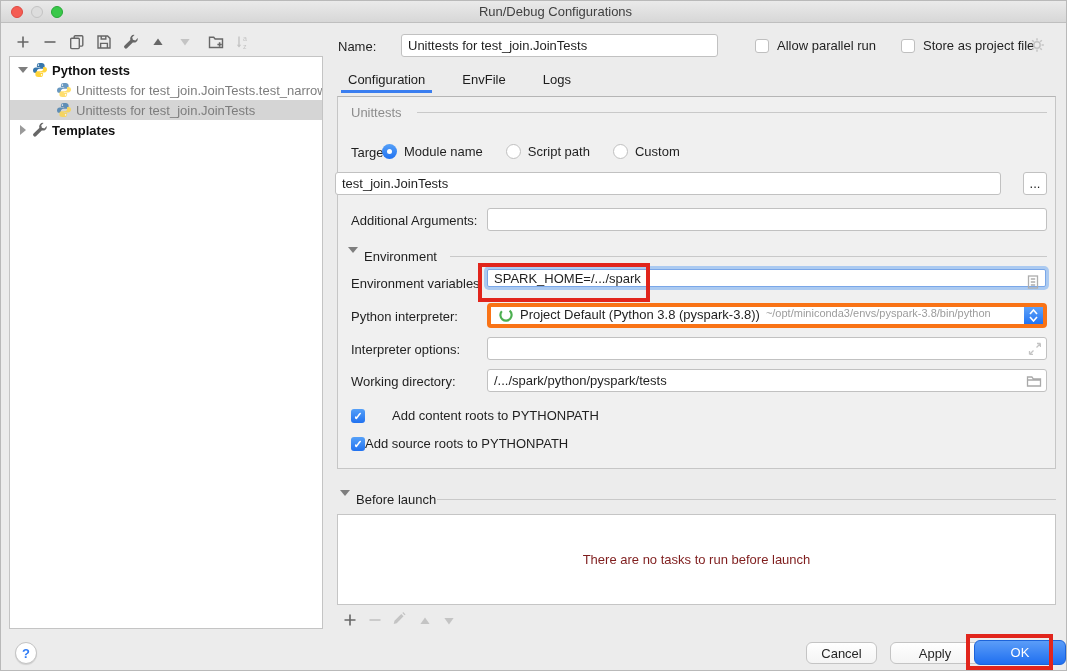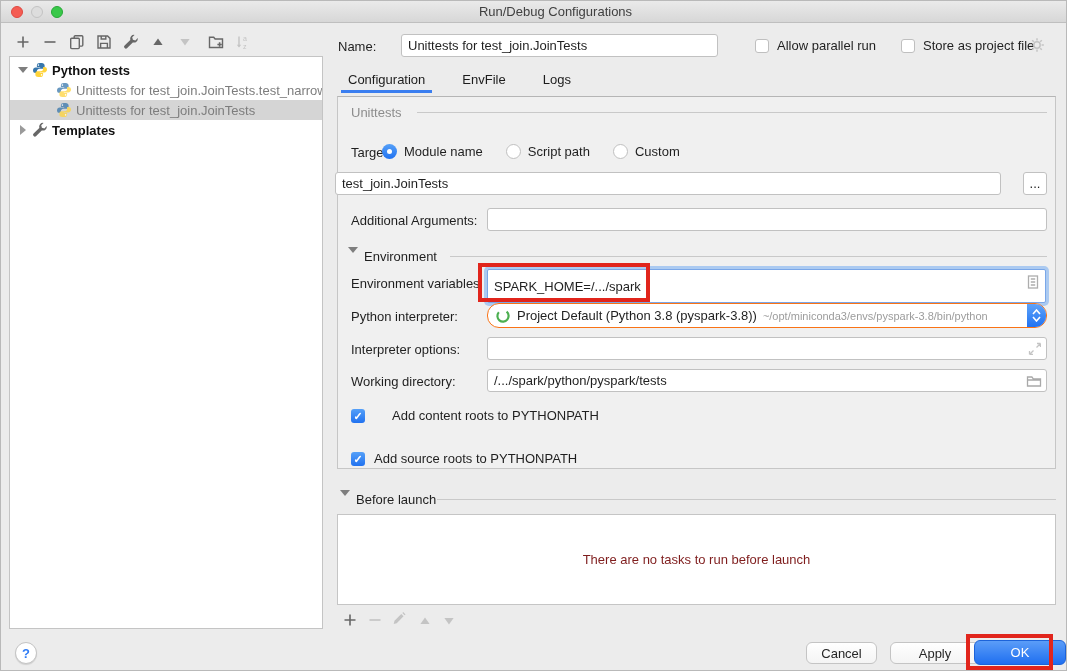--- a/index.html
+++ b/index.html
@@ -63,22 +63,22 @@
   .radio.on { background:linear-gradient(#55a0f8,#2172f0); border:none; }
   .radio.on::after { content:""; position:absolute; left:5px; top:5px; width:5px; height:5px; border-radius:50%; background:#fff; }
   .cb { width:14px; height:14px; border-radius:3px; background:#fff; border:1px solid #bfbfbf; display:inline-block; position:relative; flex:0 0 auto; }
   .cb.on { background:linear-gradient(#55a0f8,#2172f0); border:none; }
   .cb.on::after { content:"\2713"; position:absolute; left:0; top:0; width:14px; height:14px; color:#fff; font-size:11px; line-height:14px; text-align:center; font-weight:bold; }
 
   .radio-row { position:absolute; display:flex; align-items:center; gap:7px; }
   .radio-row .gap { width:9px; }
 
   .combo {
-    position:absolute; background:#fff; border:1px solid #f97316; border-radius:12px;
-    display:flex; align-items:center; overflow:hidden;
+    position:absolute; background:#fff; border:4px solid #f97316; border-radius:4px;
+    display:flex; align-items:flex-start; overflow:hidden;
   }
   .combo .stepper {
     position:absolute; right:0; top:0; bottom:0; width:19px;
     background:linear-gradient(#5fa3f9,#2173f2); display:flex; flex-direction:column;
     align-items:center; justify-content:center; gap:1px;
   }
   .path-dim { color:#9c9c9c; font-size:11px; margin-left:6px; white-space:nowrap; overflow:hidden; }
 
   .field-icon { position:absolute; }
 
@@ -326,21 +326,21 @@
   <button class="input" style="left:1022px; top:171px; width:24px; height:23px; text-align:center; padding:0; line-height:10px">...</button>
 
   <div class="lbl" style="left:350px; top:212px">Additional Arguments:</div>
   <input class="input" style="left: 486px; top: 207px; width: 560px; height: 23px;" value="">
 
   <span class="abs" style="left:347px; top:252px"><span class="caret-down" style="transform:scale(.85)"></span></span>
   <div class="lbl" style="left:363px; top:248px">Environment</div>
   <div class="group-line" style="left:449px; top:255px; width:597px"></div>
 
   <div class="lbl" style="left:350px; top:275px">Environment variables:</div>
-  <div class="focus-field" style="left:486px; top:268px; width:559px; height:34px">
+  <div class="focus-field" style="left:486px; top:268px; width:559px; height:18px">
     <span>SPARK_HOME=/.../spark</span>
   </div>
   <span class="field-icon" style="left:1024px; top:273px">
       <svg class="ic ic-off" style="color:#adadad">
         <use href="#i-doc"></use>
       </svg>
     </span>
   <div class="annotation" style="left:477px; top:262px; width:172px; height:39px"></div>
 
   <div class="lbl" style="left:350px; top:308px">Python interpreter:</div>
@@ -375,21 +375,21 @@
   <span class="field-icon" style="left:1025px; top:372px">
       <svg class="ic ic-off" style="color:#a9a9a9">
         <use href="#i-folder"></use>
       </svg>
     </span>
 
   <div class="abs" style="left:350px; top:407px; display:flex; align-items:center; gap:27px">
     <span class="cb on"></span>
     <span>Add content roots to PYTHONPATH</span>
   </div>
-  <div class="abs" style="left:350px; top:450px; display:flex; align-items:center; gap:9px">
+  <div class="abs" style="left:350px; top:435px; display:flex; align-items:center; ">
     <span class="cb on"></span>
     <span>Add source roots to PYTHONPATH</span>
   </div>
 
   <span class="abs" style="left:339px; top:495px"><span class="caret-down" style="transform:scale(.85)"></span></span>
   <div class="lbl" style="left:355px; top:491px">Before launch</div>
   <div class="group-line" style="left:436px; top:498px; width:619px"></div>
 
   <div class="empty-list">
     <span>There are no tasks to run before launch</span>

